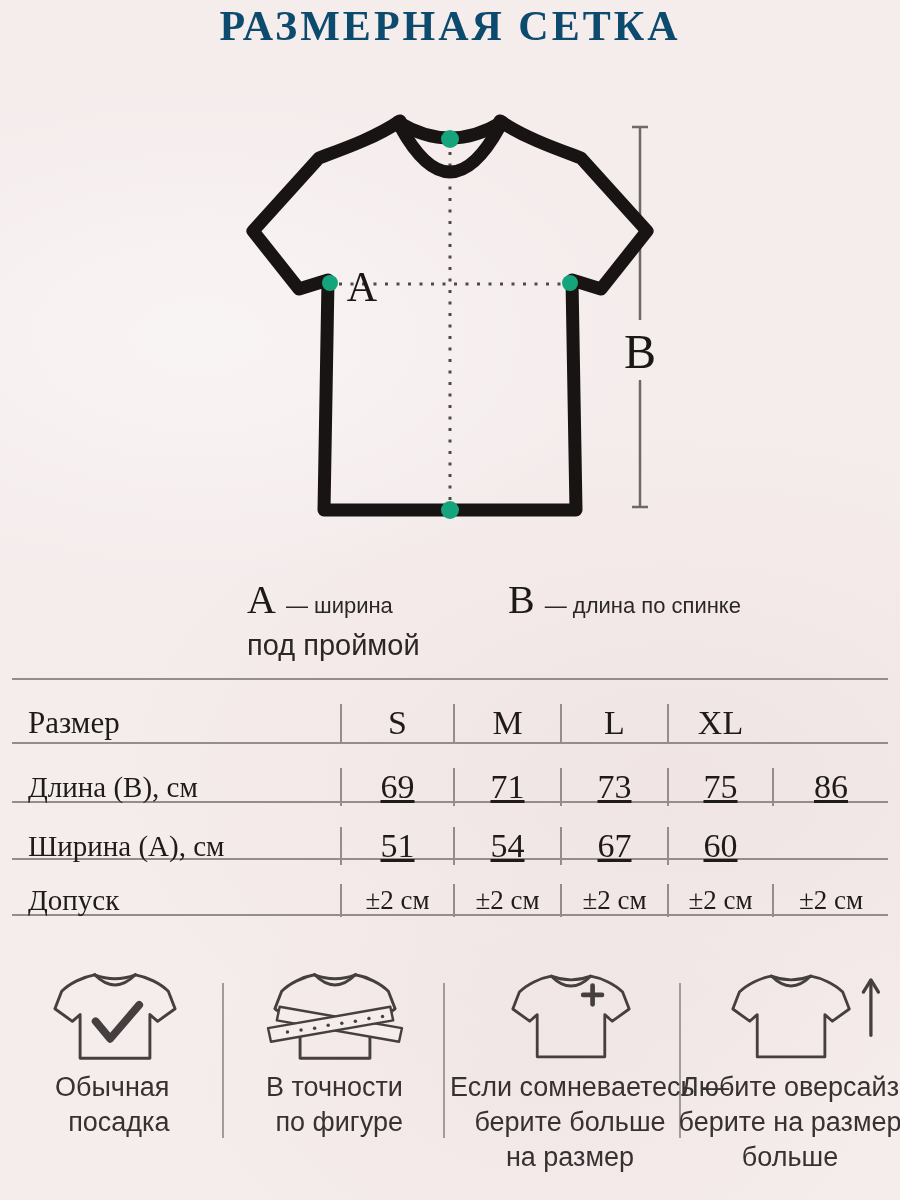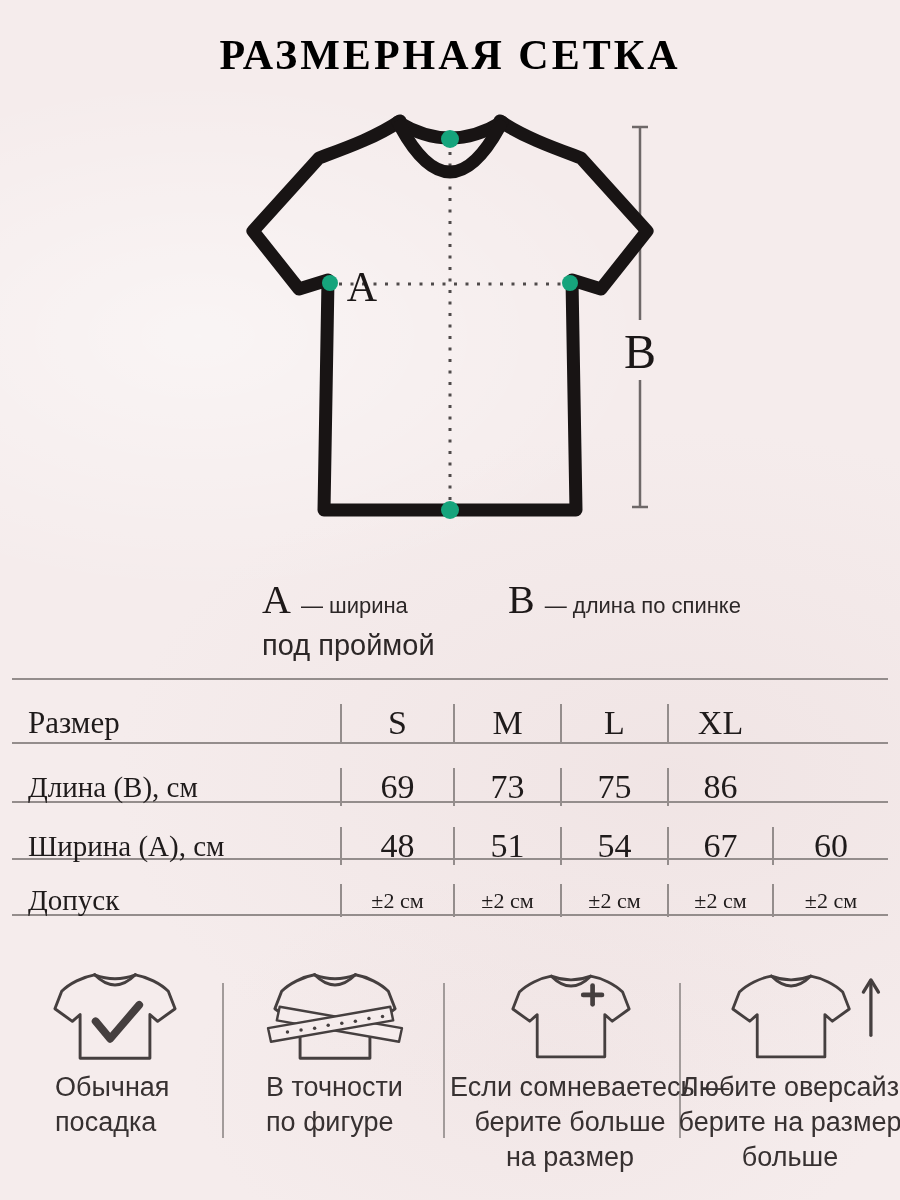--- a/index.html
+++ b/index.html
@@ -10,53 +10,53 @@
       radial-gradient(800px 500px at 75% 65%, rgba(231,214,214,0.35), transparent 70%),
       radial-gradient(500px 300px at 60% 90%, rgba(234,219,219,0.30), transparent 70%),
       #f5ecec;
     font-family:"Liberation Sans",sans-serif;
     color:#242020;
   }
   .abs{position:absolute;}
   .page-title{
     top:2px;left:0;width:900px;text-align:center;
     font-family:"Liberation Serif",serif;font-weight:600;
-    font-size:42px;letter-spacing:3px;color:#000000;margin-top:29px;
+    font-size:42px;letter-spacing:3px;color:#0c4a6e;
   }
   
   .diagram-svg{left:0;top:95px;width:900px;height:445px;}
   
   .legend{display:flex;align-items:baseline;white-space:nowrap;}
   .legend .big-letter{font-family:"Liberation Serif",serif;font-size:40px;color:#1d1818;}
   .legend .ltext{font-size:22px;color:#2c2727;margin-left:10px;}
   .legend-a{left:196px;top:576px;flex-direction:column;}
   .legend-a .row1{display:flex;align-items:baseline;}
-  .legend-a .row2{font-size:29px;color:#2c2727;margin-left:66px;margin-top:6px;}
+  .legend-a .row2{font-size:29px;color:#2c2727;margin-left:51px;margin-top:6px;}
   .legend-b{left:508px;top:576px;}
   
   .size-table{left:12px;top:678px;width:876px;font-family:"Liberation Serif",serif;}
   .trow{display:grid;grid-template-columns:328px 113px 107px 107px 105px 116px;border-top:2px solid #948d8c;}
   .trow:last-child{border-bottom:2px solid #948d8c;}
   .tcell{display:flex;align-items:center;color:#1f1b1b;margin-top:24px;}
   .tcell.vcell{border-left:2px solid #948d8c;justify-content:center;}
   .tcell.lcell{padding-left:16px;}
   .trow.thead{height:62px;}
   .trow.r1{height:57px;}
   .trow.r2{height:55px;text-align:right;}
   .trow.r3{height:54px;}
   .thead .lcell{font-size:31px;}
   .thead .vcell{font-size:34px;}
   .r1 .lcell,.r2 .lcell{font-size:29px;}
-  .r1 .vcell,.r2 .vcell{font-size:34px;}
+  .r1 .vcell,.r2 .vcell{font-size:34px;text-decoration:underline;}
   .r3 .lcell{font-size:29px;}
-  .r3 .vcell{font-size:22px;}
+  .r3 .vcell{font-size:27px;}
   
   .fdivider{width:2px;height:155px;background:#a29b9a;top:983px;}
   .ficon{top:968px;height:97px;}
-  .fcaption{top:1070px;font-size:27px;line-height:35px;color:#373131;}
+  .fcaption{top:1070px;font-size:27px;line-height:35px;color:#373131;text-align:right;}
   .fcaption.centered{text-align:center;}
   .fcaption div{white-space:nowrap;}
 </style>
 </head>
 <body>
 
 <div class="abs page-title">РАЗМЕРНАЯ СЕТКА</div>
 
 <svg class="abs diagram-svg" viewBox="0 95 900 445" xmlns="http://www.w3.org/2000/svg">
 
@@ -116,27 +116,27 @@
   <div class="trow thead">
     <div class="tcell lcell">Размер</div>
     <div class="tcell vcell">S</div>
     <div class="tcell vcell">M</div>
     <div class="tcell vcell">L</div>
     <div class="tcell vcell">XL</div>
   </div>
   <div class="trow r1">
     <div class="tcell lcell">Длина (В), см</div>
     <div class="tcell vcell">69</div>
+    <div class="tcell vcell">71</div>
     <div class="tcell vcell">73</div>
     <div class="tcell vcell">75</div>
     <div class="tcell vcell">86</div>
   </div>
   <div class="trow r2">
     <div class="tcell lcell">Ширина (А), см</div>
-    <div class="tcell vcell">48</div>
     <div class="tcell vcell">51</div>
     <div class="tcell vcell">54</div>
     <div class="tcell vcell">67</div>
     <div class="tcell vcell">60</div>
   </div>
   <div class="trow r3">
     <div class="tcell lcell">Допуск</div>
     <div class="tcell vcell">±2 см</div>
     <div class="tcell vcell">±2 см</div>
     <div class="tcell vcell">±2 см</div>

